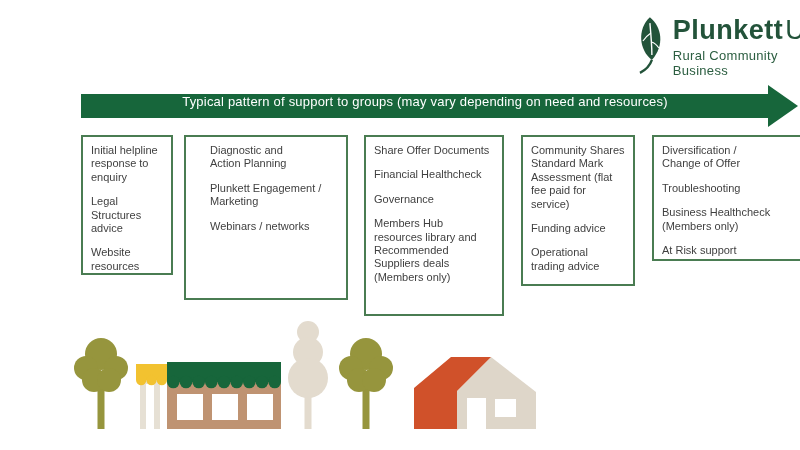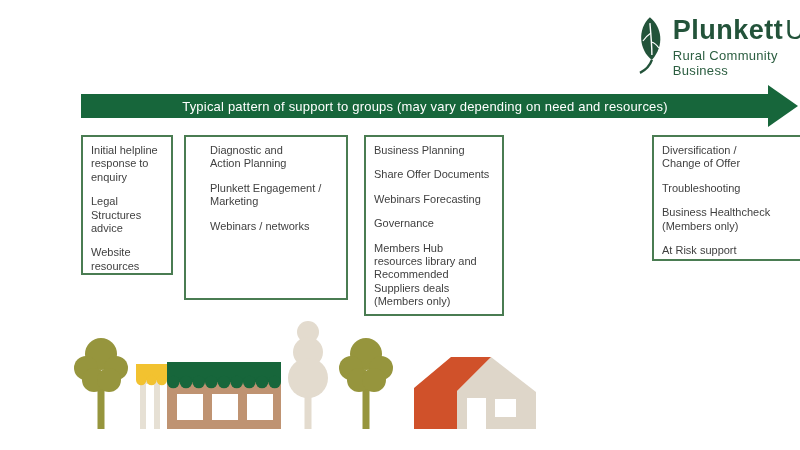--- a/index.html
+++ b/index.html
@@ -12,21 +12,21 @@
   .logo{position:absolute;left:596px;top:16px;display:flex;align-items:flex-start;}
   .logo svg{display:block;}
   .logo-text{margin-left:7px;}
   .brand{font-size:27px;line-height:1.1;color:#23533a;letter-spacing:.5px;}
   .brand .bold{font-weight:700;}
   .brand .light{font-weight:300;margin-left:2px;}
   .tagline{font-size:13px;color:#2c5e41;margin-top:2px;letter-spacing:.3px;}
   
   .banner{position:absolute;left:45px;top:85px;width:720px;height:42px;display:flex;align-items:center;}
   .banner-body{
-    width:688px;height:24px;background:#17663b;display:flex;align-items:center;justify-content:center;
+    width:688px;height:24px;background:#17663b;display:flex;justify-content:center;
   }
   .banner-body span{color:#fff;font-size:13px;letter-spacing:.2px;}
   .banner-head{
     width:0;height:0;border-top:21px solid transparent;border-bottom:21px solid transparent;
     border-left:30px solid #17663b;margin-left:-1px;
   }
   
   .support-box{
     position:absolute;box-sizing:border-box;background:#fff;border:2px solid #4a7c52;
     padding:7px 8px;font-size:11px;line-height:1.22;color:#3f3f3f;overflow:hidden;
@@ -79,29 +79,38 @@
 resources</div>
     </div>
   <div class="support-box b2">
       <div class="item">Diagnostic and
 Action Planning</div>
       <div class="item">Plunkett Engagement /
 Marketing</div>
       <div class="item">Webinars / networks</div>
     </div>
   <div class="support-box b3">
-      <div class="item">Business Planning</div>
       <div class="item">Share Offer Documents</div>
-      <div class="item">Webinars Forecasting</div>
+      <div class="item">Financial Healthcheck</div>
       <div class="item">Governance</div>
       <div class="item">Members Hub
 resources library and
 Recommended
 Suppliers deals
 (Members only)</div>
+    </div>
+  <div class="support-box b4">
+      <div class="item">Community Shares
+Standard Mark
+Assessment (flat
+fee paid for
+service)</div>
+      <div class="item">Funding advice</div>
+      <div class="item">Operational
+trading advice</div>
     </div>
   <div class="support-box b5">
       <div class="item">Diversification /
 Change of Offer</div>
       <div class="item">Troubleshooting</div>
       <div class="item">Business Healthcheck
 (Members only)</div>
       <div class="item">At Risk support</div>
     </div>
 

